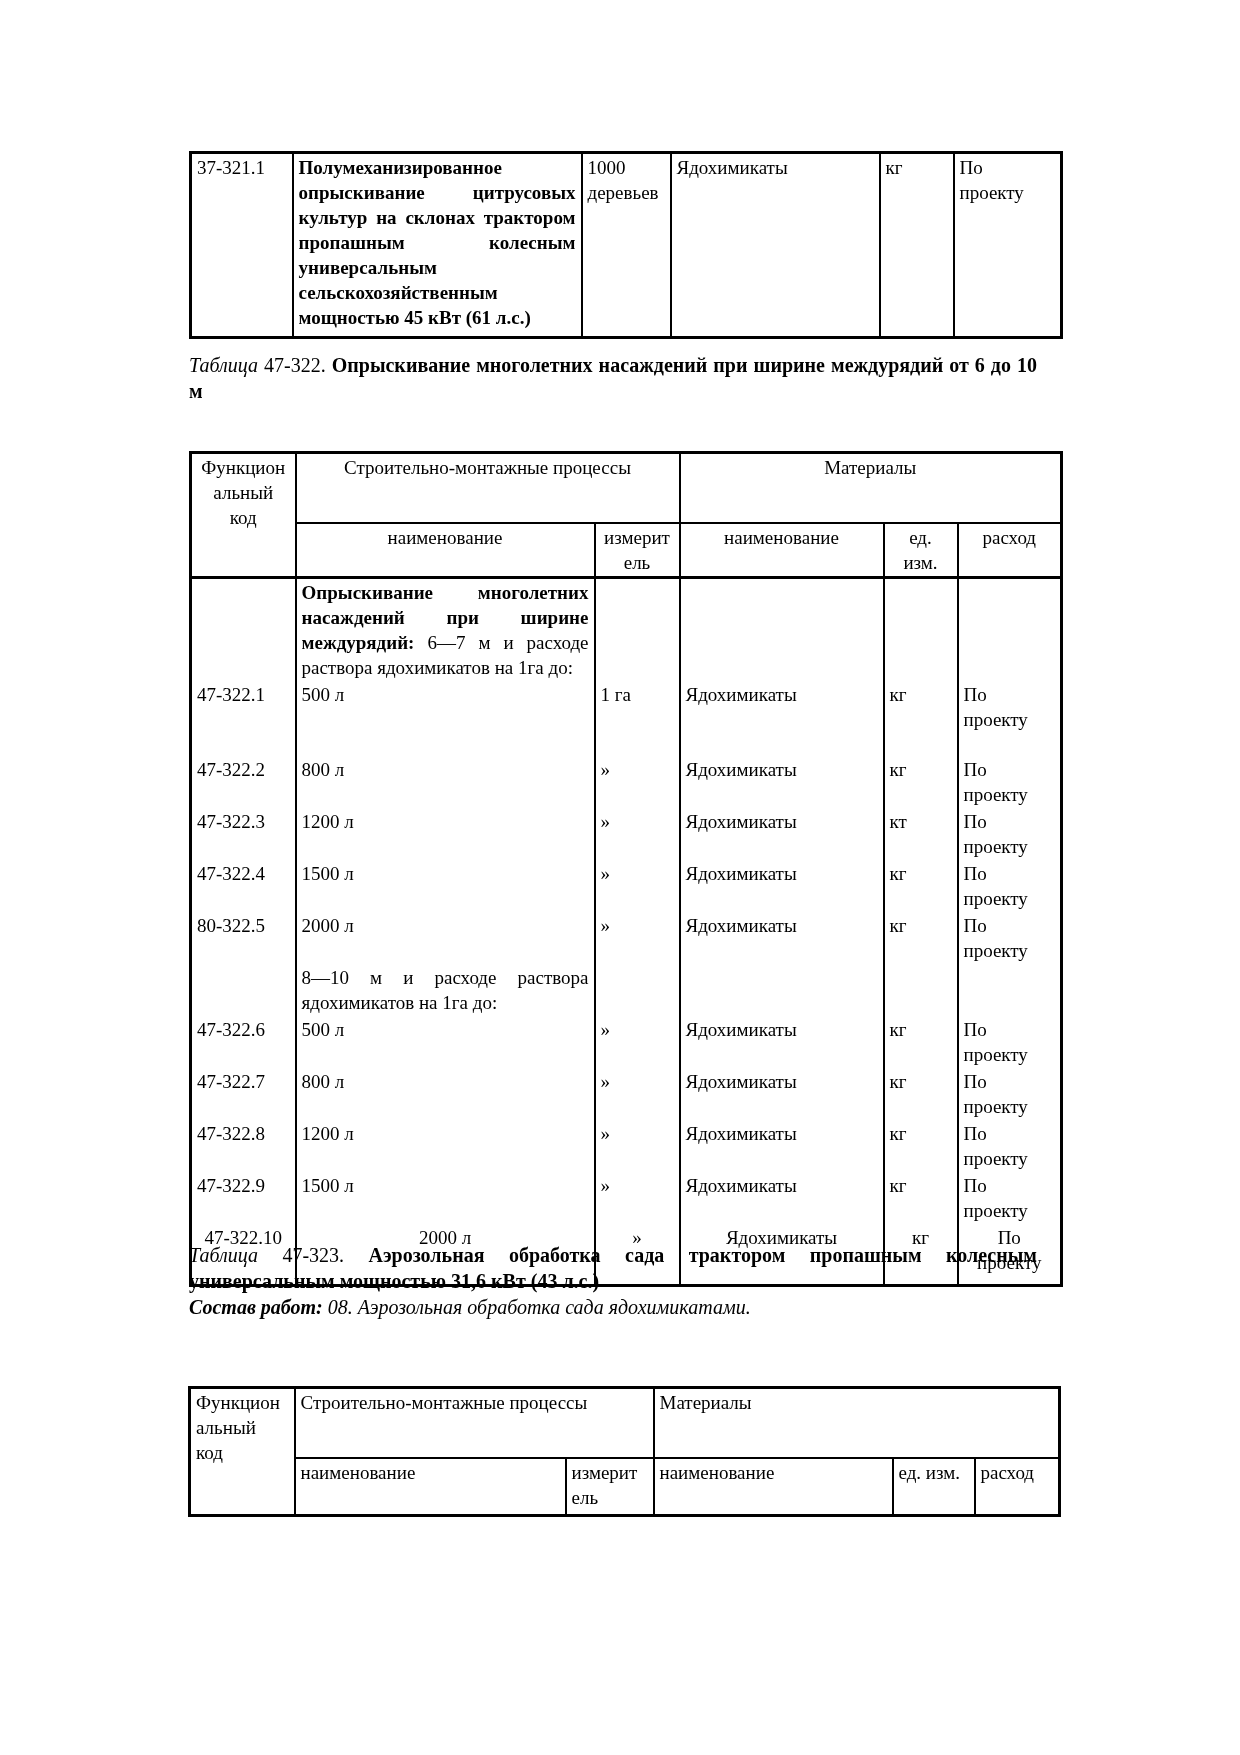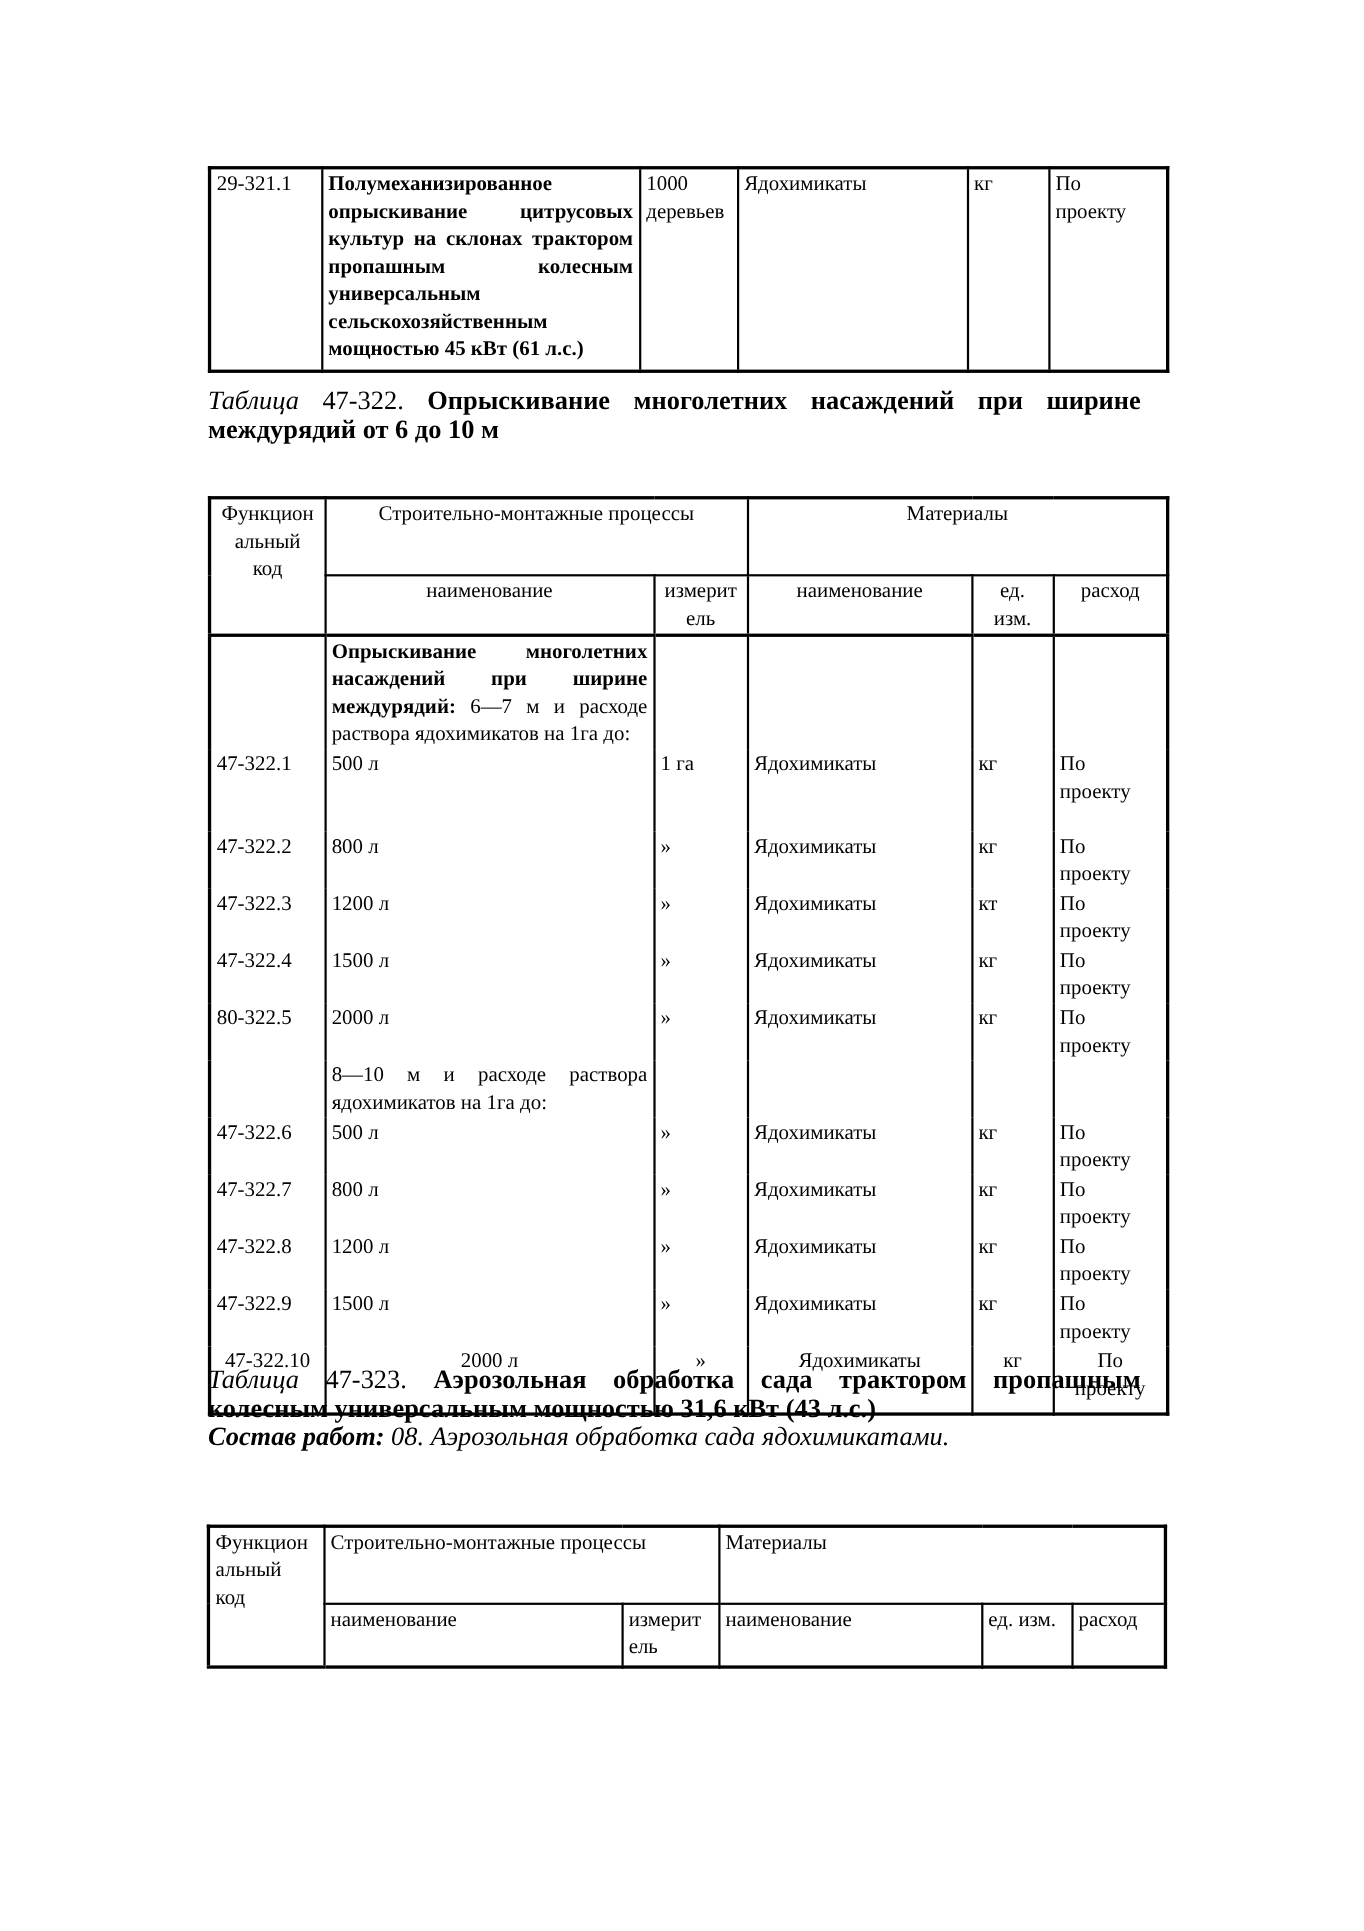--- a/index.html
+++ b/index.html
@@ -42,42 +42,42 @@
   
   tr.rh{height:50px;}
   tr.rt{height:75px;}
   tr.rl{height:62px;text-align:center;}
   #table2 tr.h1{height:70px;}
   #table2 tr.h2{height:52px;}
   #table3 tr.h1{height:70px;}
   #table3 tr.h2{height:58px;}
   #table1 tr{height:185px;}
   
-  .caption{font-size:24px;line-height:26px;}
+  .caption{font-size:20px;line-height:26px;}
   .caption p{margin:0;}
   .cap-title{text-align:justify;}
   .it{font-style:italic;}
 </style>
 </head>
 <body>
 
 <div class="page">
 
   <table class="t" id="table1">
     <colgroup>
       <col style="width:102px">
         <col style="width:289px">
         <col style="width:89px">
       <col style="width:209px">
         <col style="width:74px">
         <col style="width:108px">
     </colgroup>
     <tbody>
         <tr class="bd">
-      <td>29-321.1</td>
+      <td>37-321.1</td>
       <td class="jtf b">Полумеханизированное опрыскивание цитрусовых культур на склонах трактором пропашным колесным универсальным сельскохозяйственным мощностью 45 кВт (61 л.с.)</td>
       <td class="pl">1000
 деревьев</td>
       <td>Ядохимикаты</td>
       <td>кг</td>
       <td class="pl">По
 проекту</td>
     </tr>
   </tbody>
     </table>

